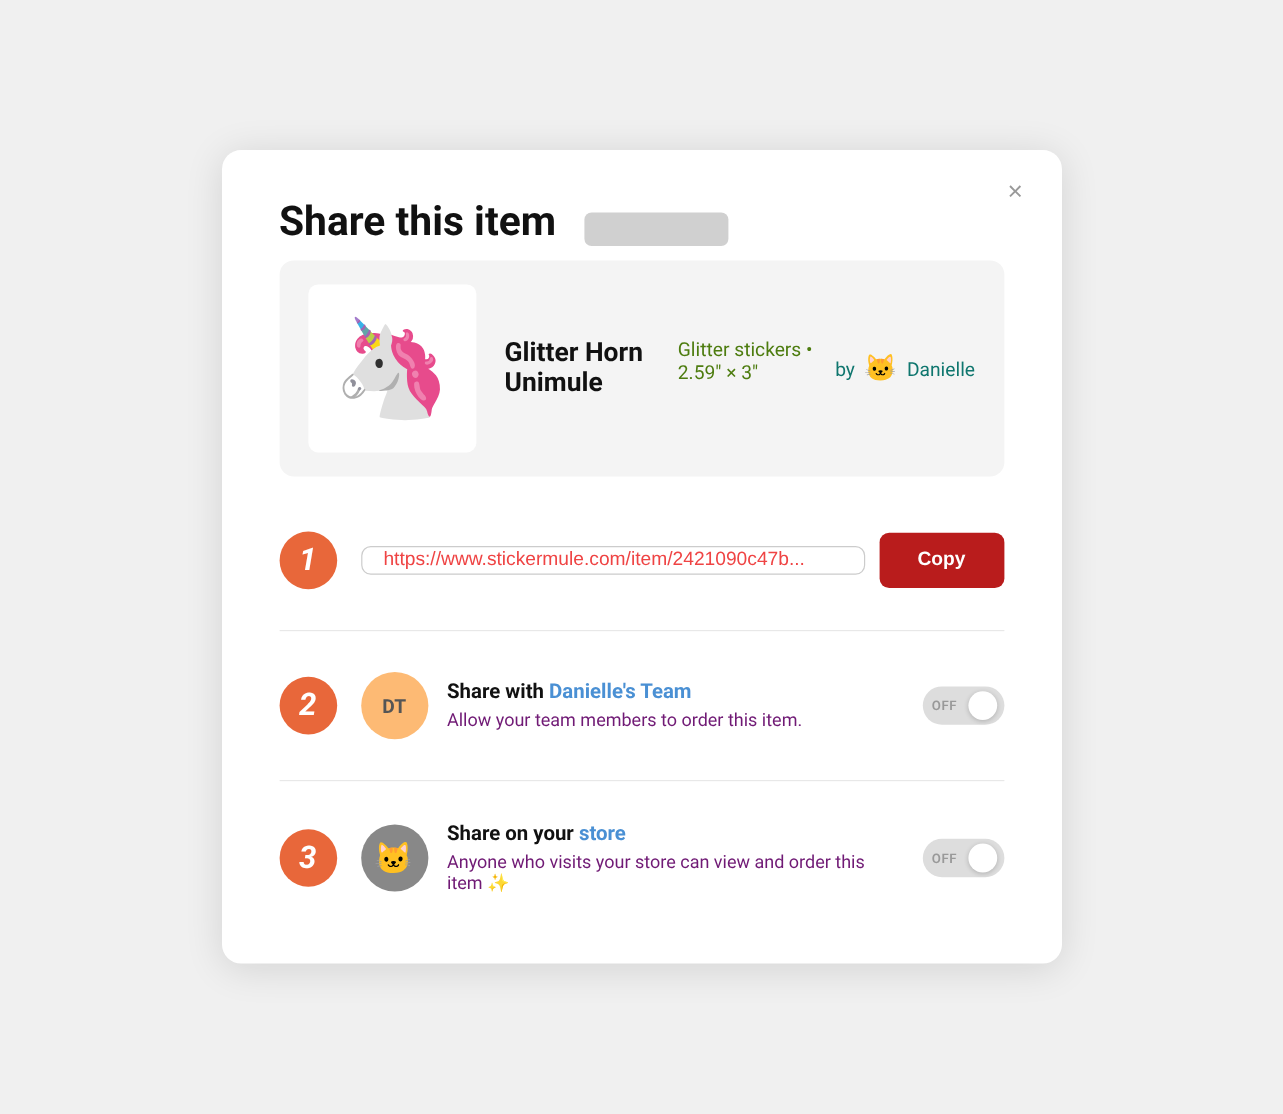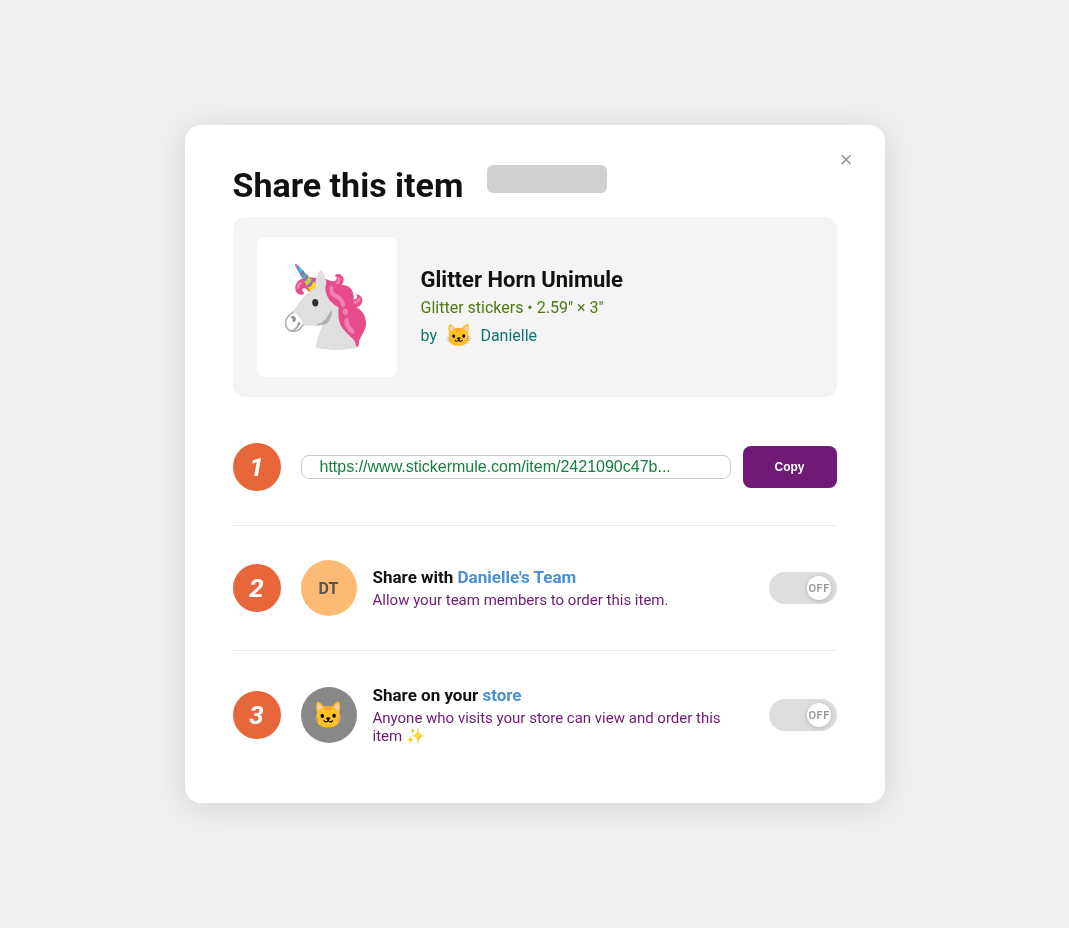--- a/index.html
+++ b/index.html
@@ -30,21 +30,21 @@
       border: none;
       cursor: pointer;
       color: #999;
       font-size: 22px;
       line-height: 1;
       padding: 4px 8px;
     }
 
     .header-row {
       display: flex;
-      align-items: flex-start;
+      align-items: flex-end;
       gap: 24px;
       margin-bottom: 12px;
     }
 
     .modal-title {
       font-size: 34px;
       font-weight: 700;
       color: #111;
     }
 
@@ -73,21 +73,21 @@
       display: flex;
       align-items: center;
       justify-content: center;
       flex-shrink: 0;
       font-size: 80px;
       overflow: hidden;
     }
 
     .product-info {
       display: flex;
-      flex-direction: column;
+      flex-direction: row;
       gap: 6px;
     }
 
     .product-name {
       font-size: 22px;
       font-weight: 700;
       color: #111;
     }
 
     .product-meta {
@@ -141,32 +141,32 @@
       flex: 1;
       align-items: center;
     }
 
     .url-input {
       flex: 1;
       padding: 2px 18px;
       border: 1.5px solid #ccc;
       border-radius: 8px;
       font-size: 16px;
-      color: #15803d;
+      color: #ef4444;
       background: #fff;
       outline: none;
     }
 
     .copy-btn {
-      background: #701a75;
+      background: #b91c1c;
       color: #fff;
       border: none;
       border-radius: 8px;
       padding: 14px 32px;
-      font-size: 12px;
+      font-size: 16px;
       font-weight: 600;
       cursor: pointer;
       white-space: nowrap;
     }
 
     .team-section {
       display: flex;
       align-items: center;
       gap: 20px;
       padding: 10px 0;
@@ -236,21 +236,20 @@
     }
 
     .toggle-label {
       position: absolute;
       left: 8px;
       font-size: 11px;
       font-weight: 600;
       color: #999;
       text-transform: uppercase;
       letter-spacing: 0.5px;
-      margin-left: 32px;
     }
 
     .store-avatar {
       width: 56px;
       height: 56px;
       border-radius: 50%;
       background: #888;
       display: flex;
       align-items: center;
       justify-content: center;

